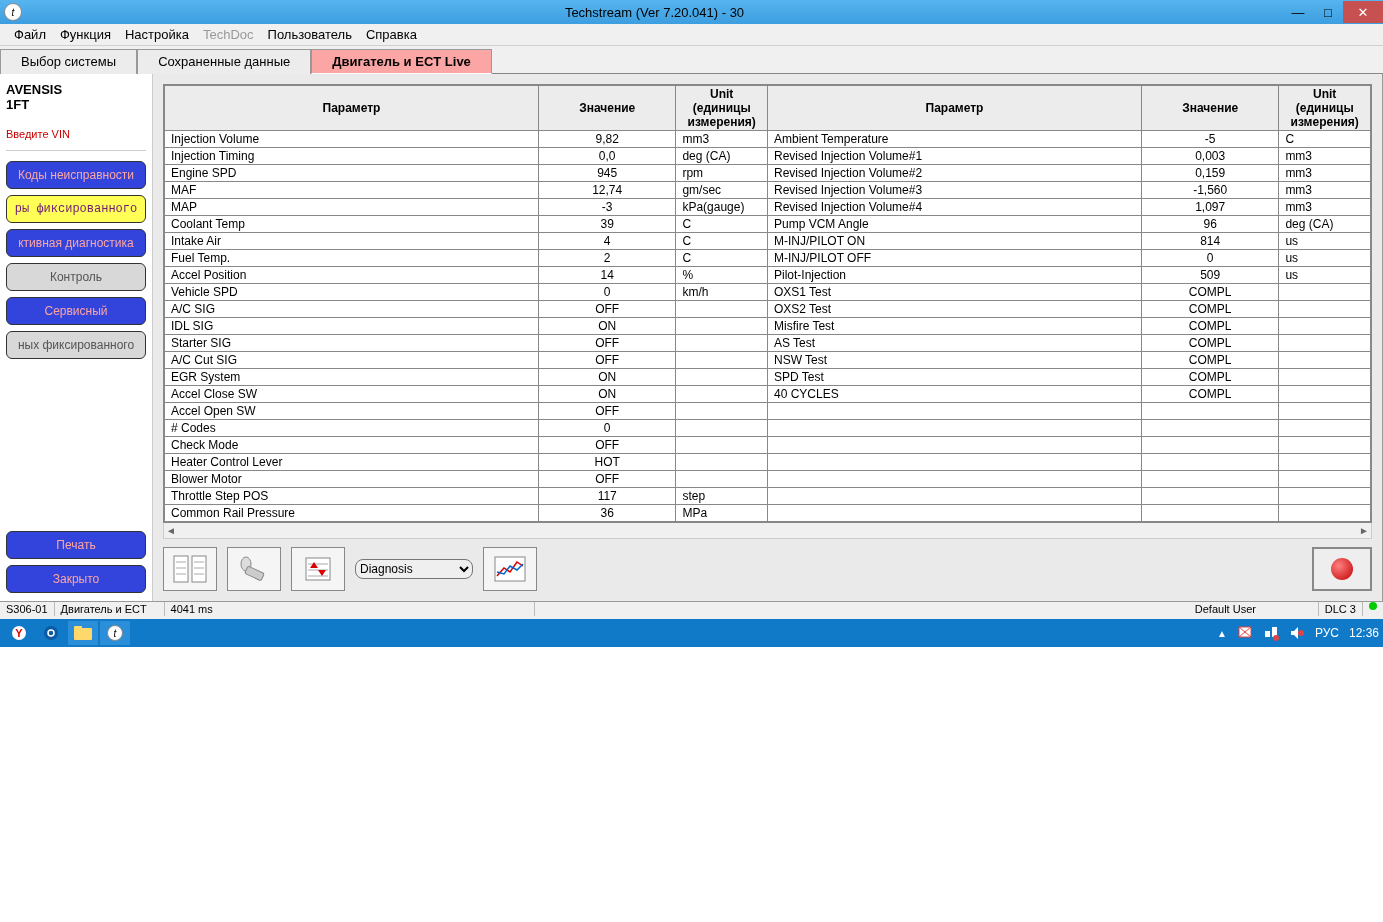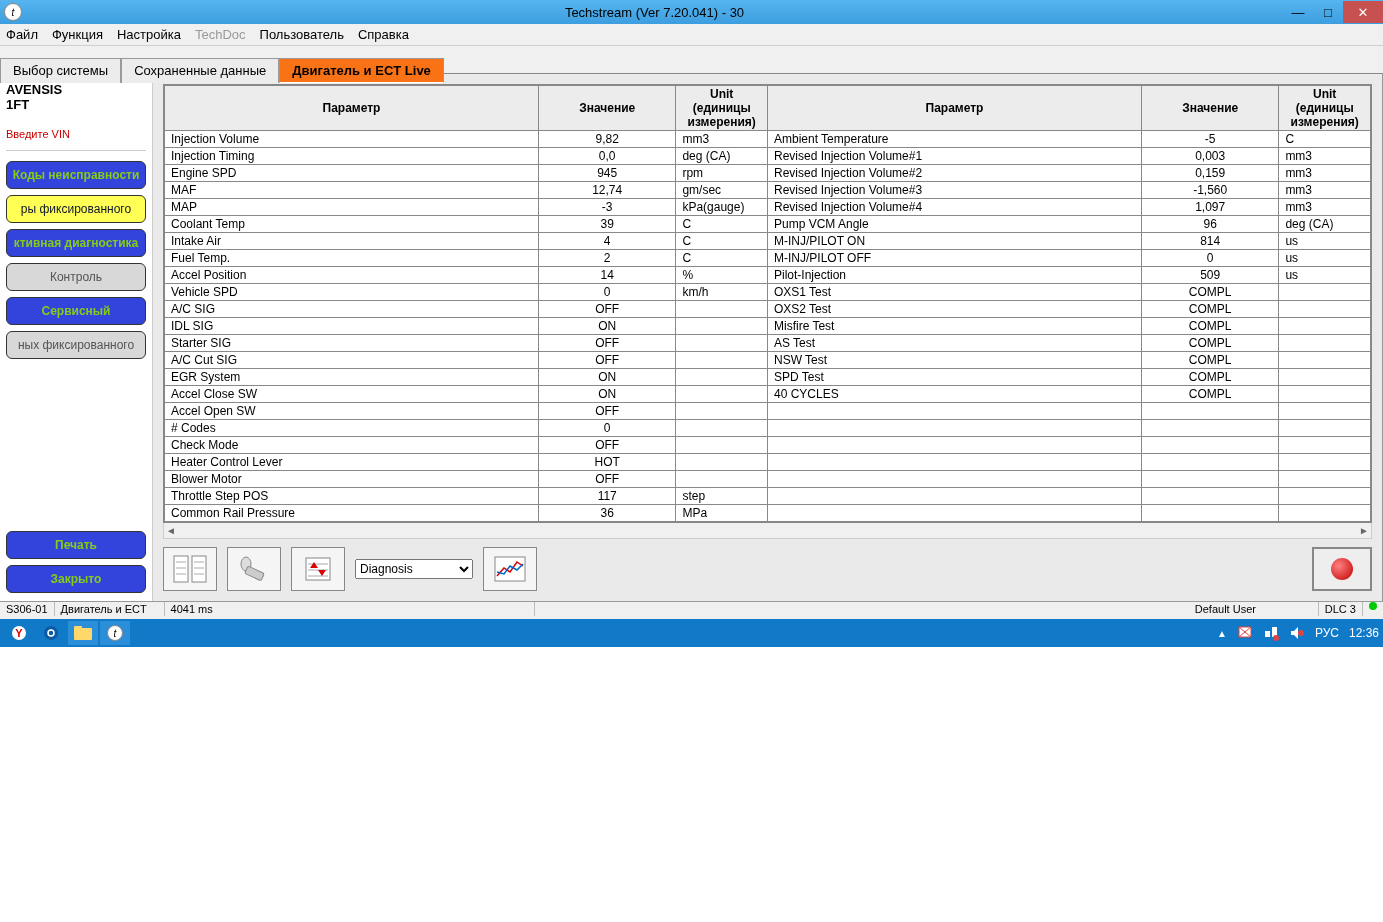--- a/index.html
+++ b/index.html
@@ -3,51 +3,51 @@
 <meta charset="utf-8">
 <style>
 * { box-sizing: border-box; margin: 0; padding: 0; }
 body { font-family: Tahoma, Verdana, sans-serif; font-size: 12px; background: #fff; width: 1383px; }
 .titlebar { background: linear-gradient(to bottom, #56b5ef, #3d9ee0); height: 24px; display: flex; align-items: center; color: #000; position: relative; }
 .titlebar-icon { width: 18px; height: 18px; margin: 0 4px; border-radius: 50%; background: #fff; border: 1px solid #888; display: flex; align-items: center; justify-content: center; font-size: 10px; font-style: italic; }
 .titlebar-title { flex: 1; text-align: center; font-size: 13px; color: #000; }
 .titlebar-btns { display: flex; }
 .titlebar-btn { width: 30px; height: 22px; display: flex; align-items: center; justify-content: center; font-size: 13px; color: #000; }
 .titlebar-btn.close { background: #c75050; color: #fff; width: 40px; }
-.menubar { background: #f0f0f0; padding: 3px 6px; display: flex; gap: 14px; font-size: 13px; border-bottom: 1px solid #d0d0d0; align-items: center; }
+.menubar { background: #f0f0f0; padding: 3px 14px; display: flex; gap: 14px; font-size: 13px; border-bottom: 1px solid #d0d0d0; align-items: center; }
 .menubar span { cursor: pointer; }
 .menubar .disabled { color: #999; }
 .tabbar { background: #f0f0f0; display: flex; border-bottom: 1px solid #888; padding-top: 2px; }
-.tab { padding: 4px 12px; border: 1px solid #999; border-bottom: none; background: #ececec; margin-right: 0px; font-size: 13px; position: relative; top: 10px; }
-.tab.active { background: #f97316; font-weight: bold; border-bottom: 1px solid #fff; }
+.tab { padding: 4px 20px; border: 1px solid #999; border-bottom: none; background: #ececec; margin-right: 0px; font-size: 13px; position: relative; top: 1px; }
+.tab.active { background: #fca5a5; font-weight: bold; border-bottom: 1px solid #fff; }
 .content { display: flex; background: #eaeaea; border-right: 1px solid #999; }
 .sidebar { width: 153px; background: #fff; padding: 8px 6px; display: flex; flex-direction: column; gap: 6px; border-right: 1px solid #ccc; }
 .vehicle-label { font-weight: bold; font-size: 13px; margin-bottom: 10px; }
 .vin-label { color: #c00; font-size: 11px; border-bottom: 1px solid #ccc; padding-bottom: 10px; margin-bottom: 4px; }
 .side-btn { border-radius: 6px; padding: 6px 2px; font-size: 12px; text-align: center; border: 1px solid #333; cursor: pointer; overflow: hidden; white-space: nowrap; }
-.side-btn.blue { background: #3344dd; color: #84cc16; font-weight: bold; }
-.side-btn.yellow { background: #ffff55; color: #0f172a; }
+.side-btn.blue { background: #3344dd; color: #fca5a5; }
+.side-btn.yellow { background: #ffff55; color: #701a75; font-family: Liberation Mono, monospace; }
 .side-btn.gray { background: #d8d8d8; color: #555; }
 .spacer { flex: 1; }
 .main { flex: 1; padding: 10px; background: #eaeaea; min-width: 0; }
 .data-wrap { background: #fff; border: 1px solid #888; overflow: auto; }
 .data-table { width: 100%; border-collapse: collapse; table-layout: fixed; }
 .data-table th { background: #ececec; border: 1px solid #888; padding: 1px 4px; font-weight: bold; font-size: 12px; text-align: center; vertical-align: middle; }
 .data-table td { border: 1px solid #888; padding: 1px 6px; font-size: 12px; height: 17px; }
 .data-table td.param { text-align: left; }
 .data-table td.val { text-align: center; border-radius: 7px; }
 .data-table td.unit { }
 .col-param { width: 245px; }
 .col-val { width: 90px; }
 .col-unit { width: 60px; }
 .hscroll { height: 16px; background: #f0f0f0; border: 1px solid #ccc; border-top: none; display: flex; align-items: center; justify-content: space-between; padding: 0 2px; font-size: 10px; color: #666; }
 .toolbar-bottom { display: flex; align-items: center; gap: 10px; margin-top: 8px; }
 .tool-btn { width: 54px; height: 44px; border: 1px solid #888; background: #f5f5f5; display: flex; align-items: center; justify-content: center; }
 .tool-btn svg { width: 36px; height: 30px; }
-.tool-select { height: 20px; font-size: 12px; width: 118px; }
+.tool-select { height: 20px; font-size: 12px; width: 118px; border-radius: 8px; }
 .record-btn { width: 60px; height: 44px; border: 2px solid #888; background: #eee; display: flex; align-items: center; justify-content: center; margin-left: auto; }
 .rec-dot { width: 22px; height: 22px; border-radius: 50%; background: radial-gradient(circle at 35% 35%, #ff8080, #c00000); }
 .statusbar { display: flex; background: #f0f0f0; border-top: 1px solid #999; font-size: 11px; height: 18px; align-items: flex-start; }
 .status-cell { padding: 1px 6px; border-right: 1px solid #bbb; }
 .status-gap { flex: 1; }
 .status-dot { width: 8px; height: 8px; border-radius: 50%; background: #0c0; margin: 0 6px; }
 .taskbar { background: #1079c8; height: 28px; display: flex; align-items: center; padding: 0 4px; color: #fff; font-size: 12px; }
 .task-icon { width: 30px; height: 24px; display: flex; align-items: center; justify-content: center; margin-right: 2px; }
 .task-icon.active { background: #2a8fd8; }
 .task-right { margin-left: auto; display: flex; align-items: center; gap: 10px; }

